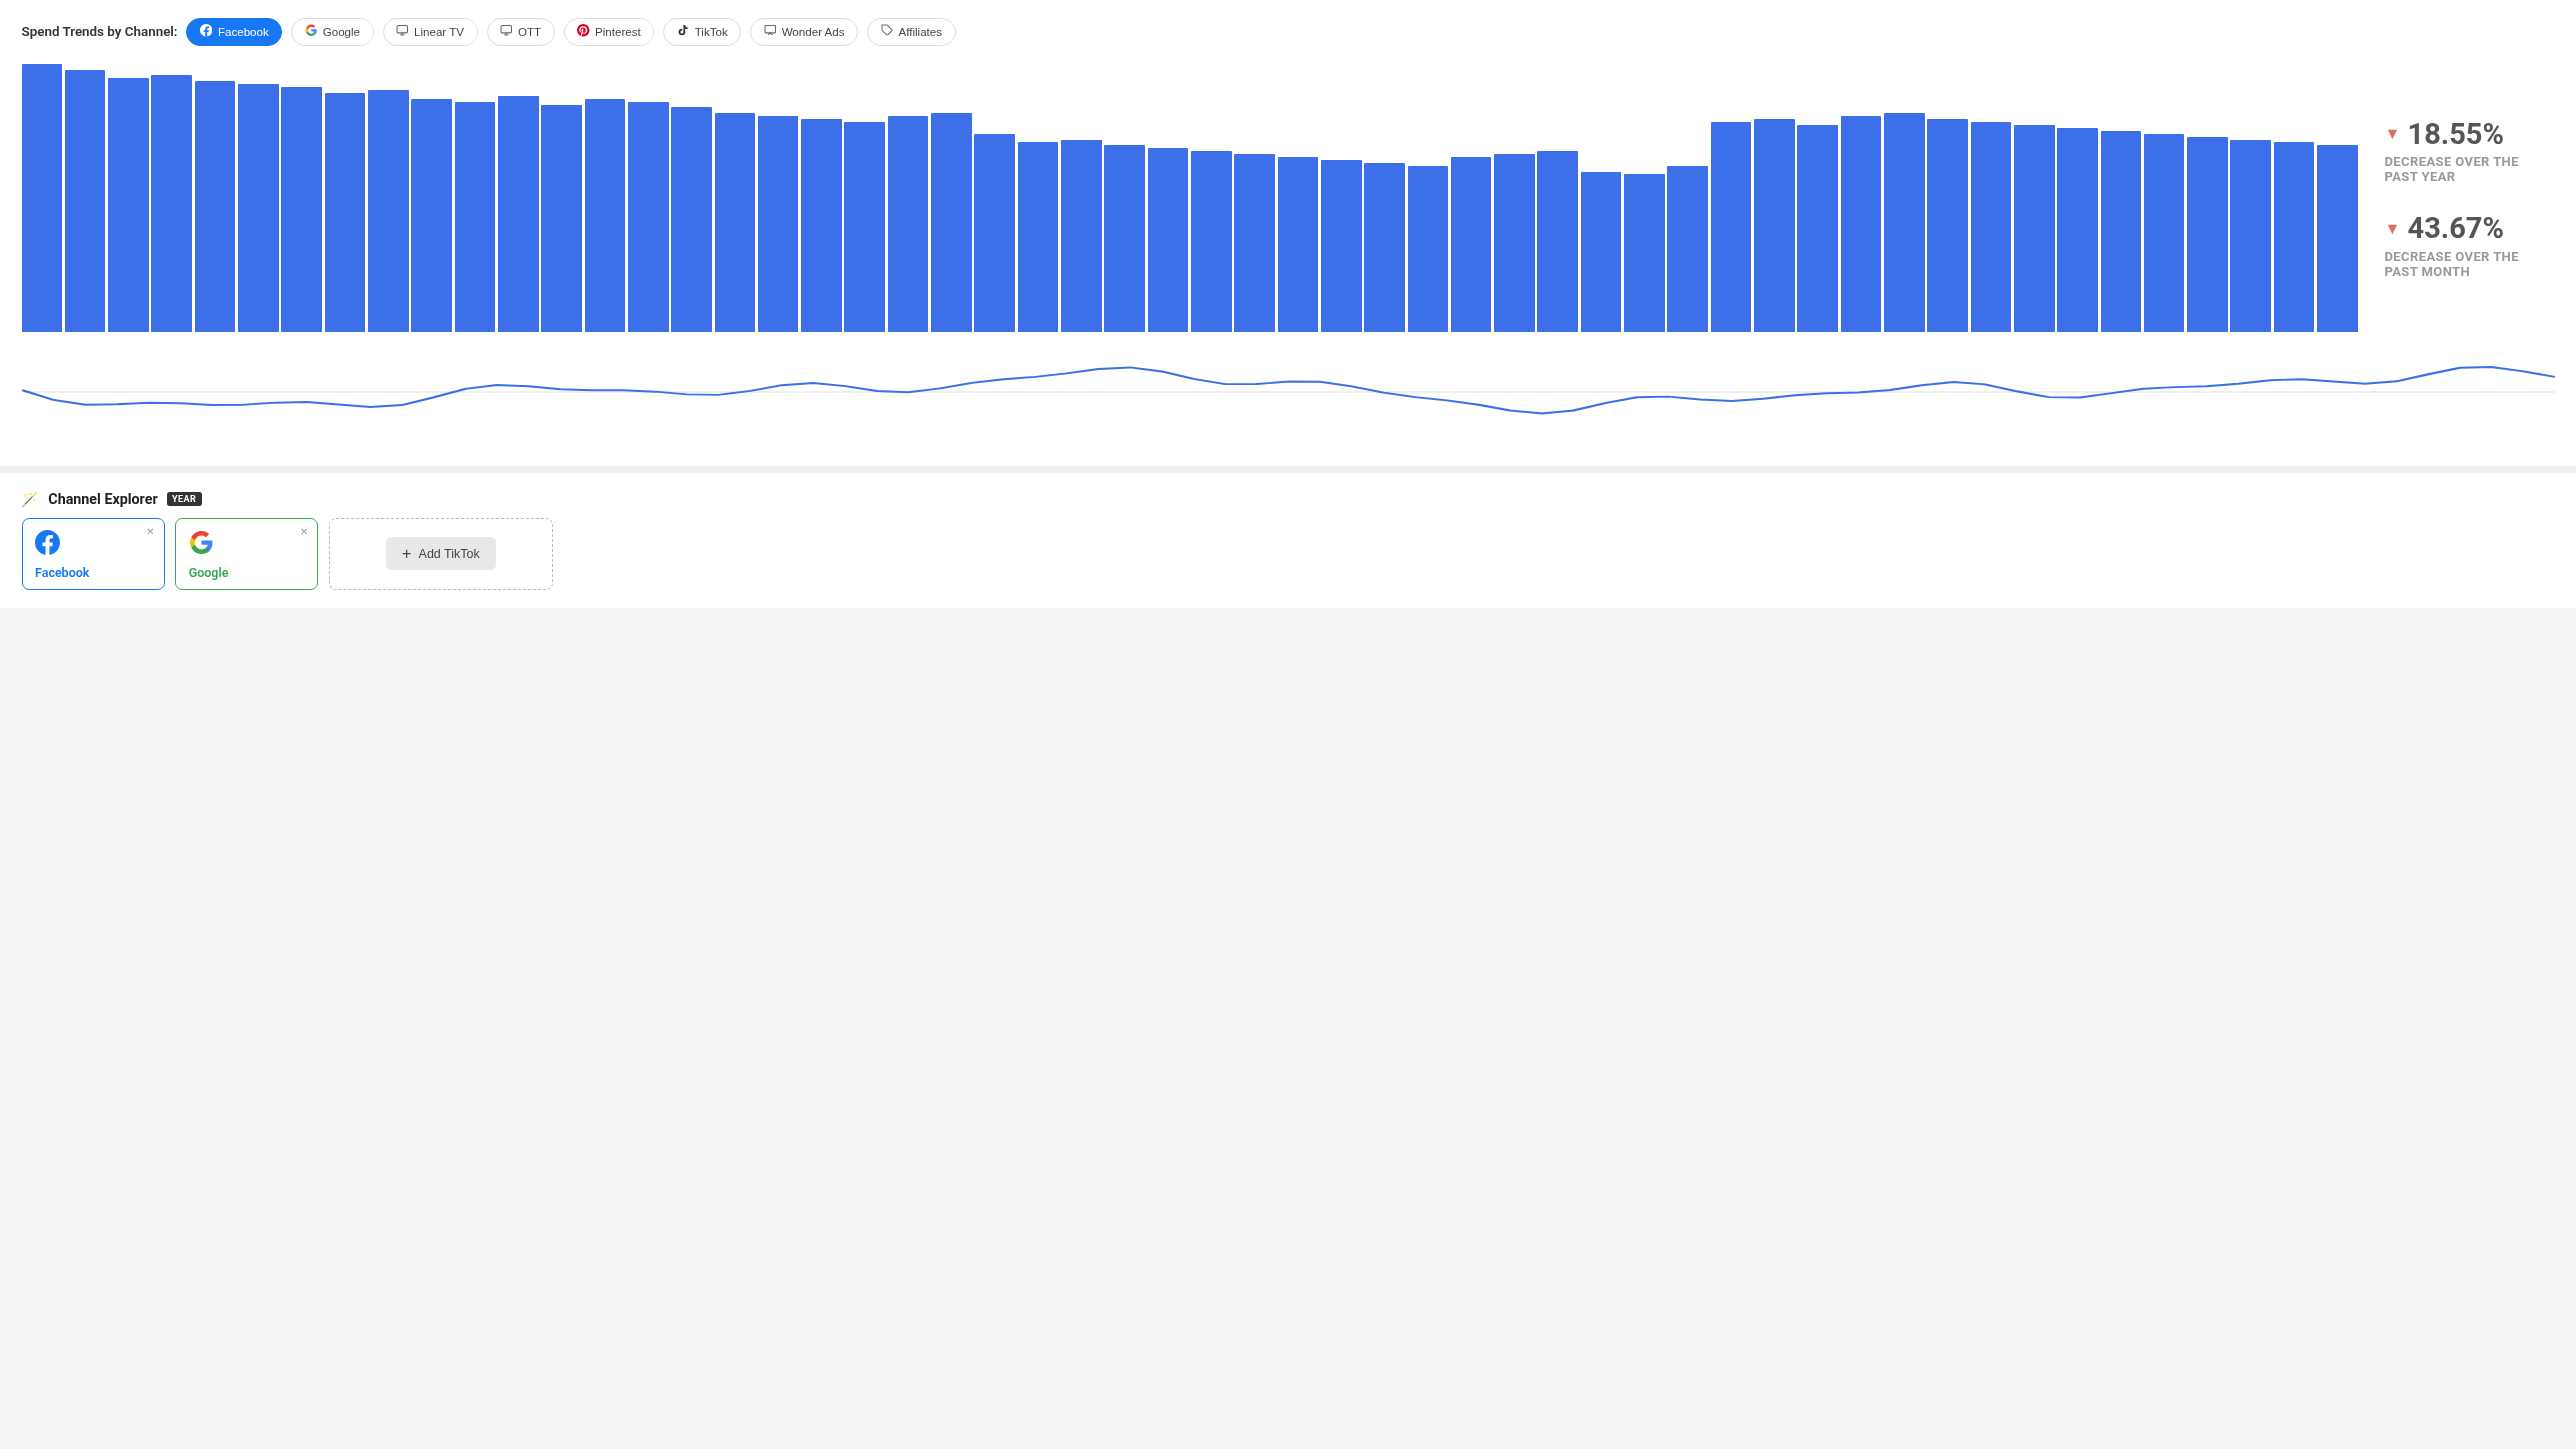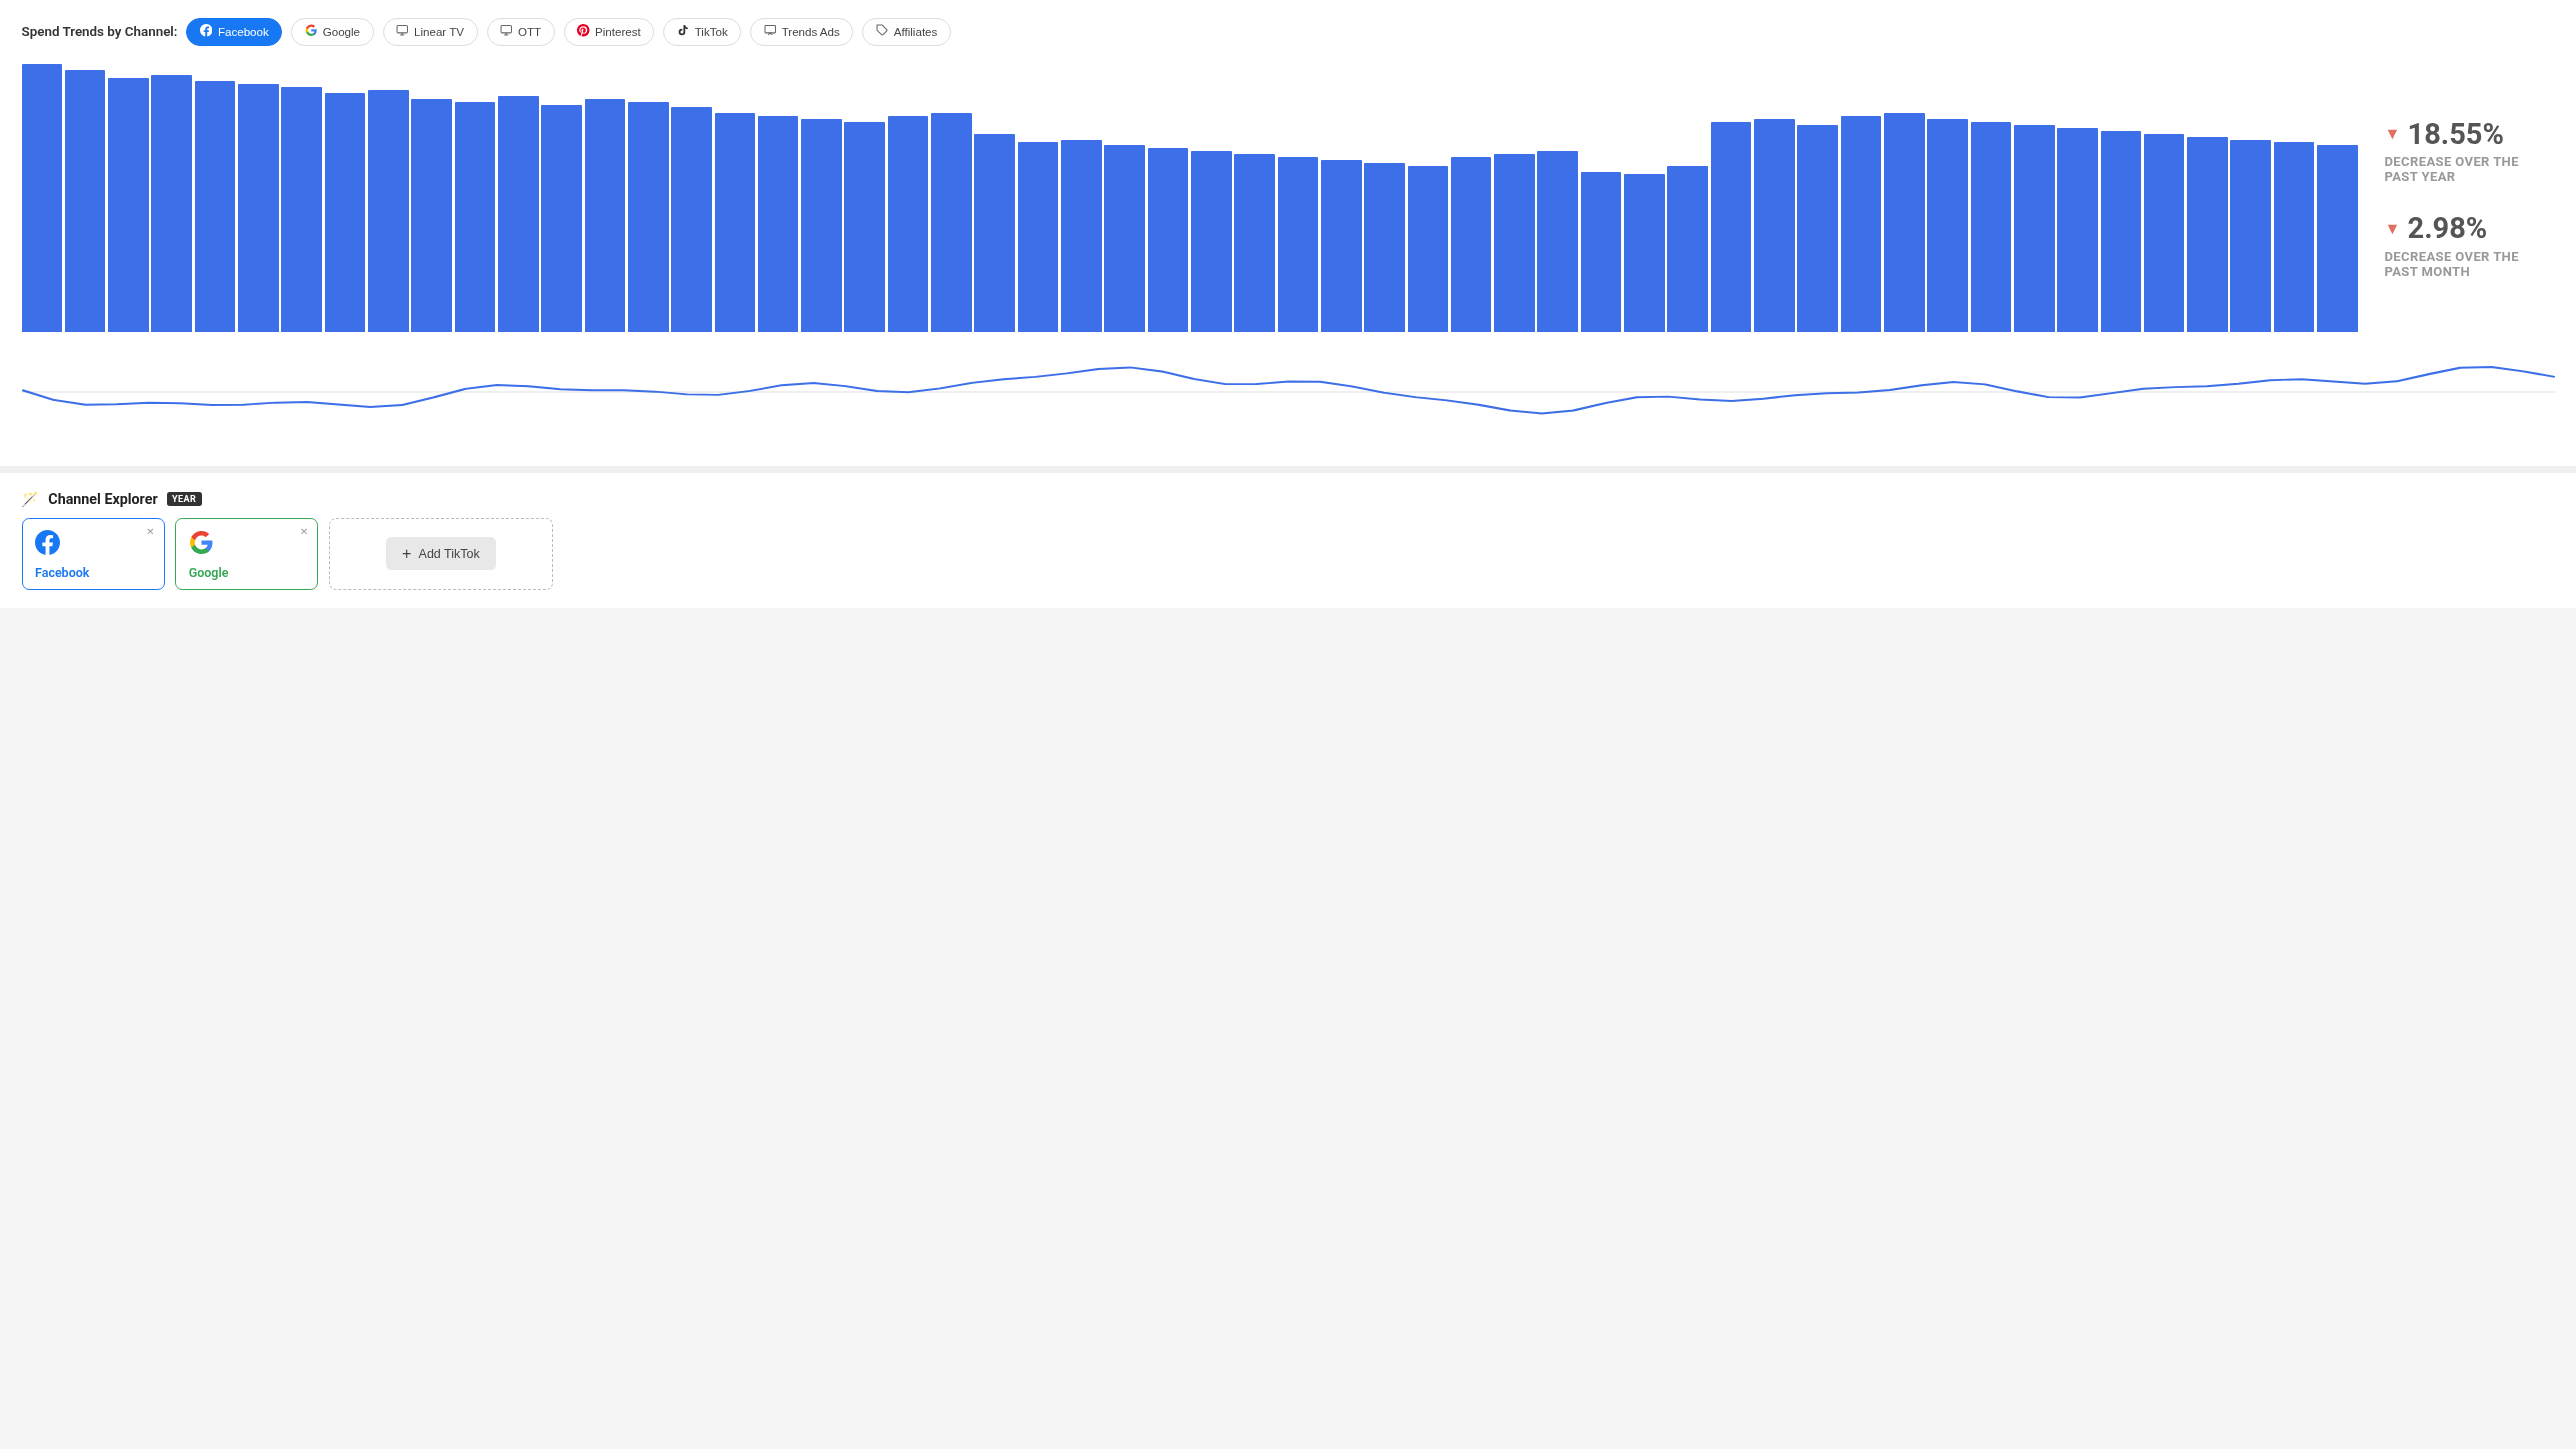--- a/index.html
+++ b/index.html
@@ -325,21 +325,21 @@
       <span>TikTok</span>
     </button>
 
     <button class="channel-btn">
       <span class="icon">
         <svg width="12.5" height="12.5" viewBox="0 0 24 24" fill="none" stroke="#666" stroke-width="2">
             <rect x="2" y="3" width="20" height="14" rx="1"></rect>
             <polyline points="8,21 12,17 16,21"></polyline>
           </svg>
       </span>
-      <span>Trends Ads</span>
+      <span>Wonder Ads</span>
     </button>
 
     <button class="channel-btn">
       <span class="icon">
         <svg width="12.5" height="12.5" viewBox="0 0 24 24" fill="none" stroke="#666" stroke-width="2">
             <path d="M20.59 13.41l-7.17 7.17a2 2 0 0 1-2.83 0L2 12V2h10l8.59 8.59a2 2 0 0 1 0 2.82z"></path>
             <line x1="7" y1="7" x2="7.01" y2="7"></line>
           </svg>
       </span>
       <span>Affiliates</span>
@@ -410,21 +410,21 @@
       <div class="stat-item">
         <div class="stat-value">
           <span class="stat-arrow">▼</span>
           <span class="stat-number">18.55%</span>
         </div>
         <div class="stat-label">DECREASE OVER THE PAST YEAR</div>
       </div>
       <div class="stat-item">
         <div class="stat-value">
           <span class="stat-arrow">▼</span>
-          <span class="stat-number">2.98%</span>
+          <span class="stat-number">43.67%</span>
         </div>
         <div class="stat-label">DECREASE OVER THE PAST MONTH</div>
       </div>
     </div>
   </div>
 
 
   <div class="line-chart-wrapper">
     <svg id="line-chart-svg" preserveAspectRatio="none" viewBox="0 0 1200 100">
 

